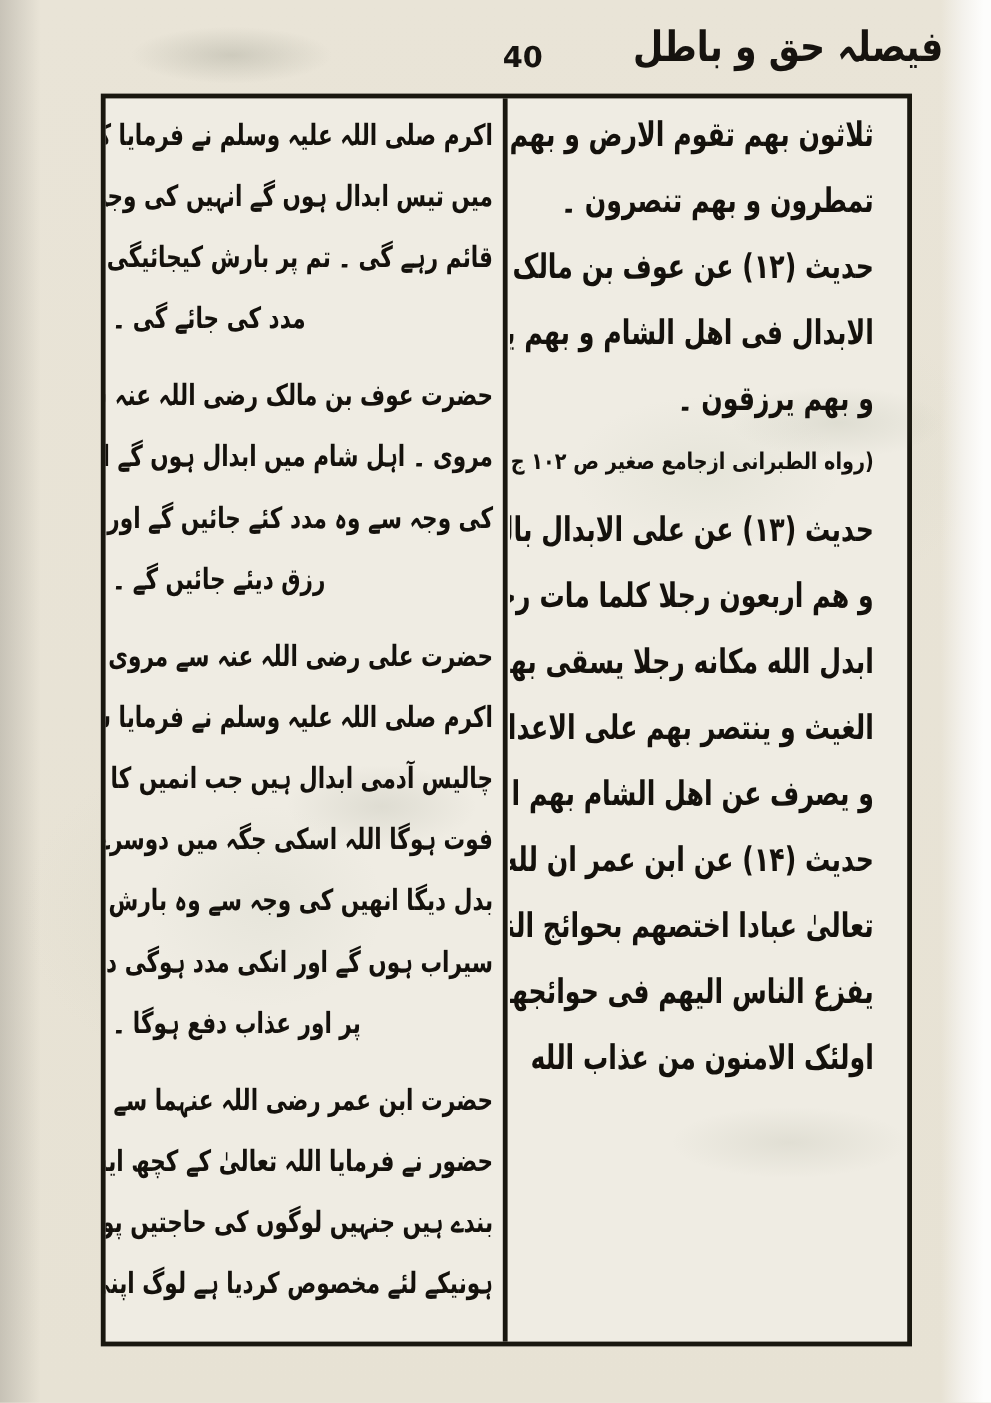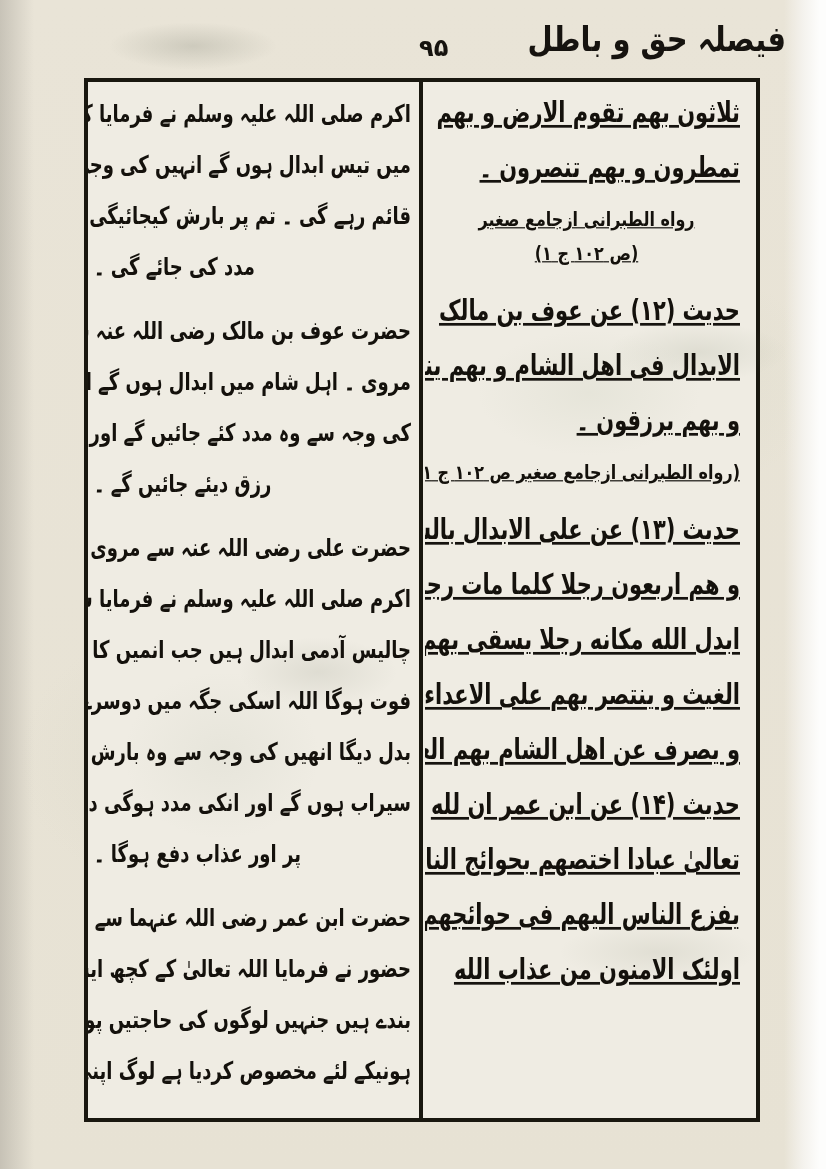--- a/index.html
+++ b/index.html
@@ -51,21 +51,21 @@
   }
   .divider{
     position:absolute;top:0;bottom:0;left:331px;width:4px;
     background:#19170f;
   }
   .col{
     position:absolute;top:0;bottom:0;
     direction:rtl;overflow:hidden;
     box-sizing:border-box;
   }
-  .col-right{left:337px;right:4px;padding:4px 12px 0 8px;text-decoration:underline;}
+  .col-right{left:337px;right:16px;padding:4px 12px 0 8px;}
   .col-left{left:0;width:331px;padding:6px 8px 0 6px;}
   .line{
     display:block;white-space:nowrap;font-weight:bold;
     transform:scaleY(1.35);transform-origin:50% 50%;
     text-align:right;color:#14110c;
   }
   
   .col-right .sec.hadith .line{font-size:21px;line-height:55px;}
   .col-right .sec.ref .line{font-size:16px;line-height:34px;text-align:center;transform:scaleY(1.2);}
   .col-right .sec.cite .line{font-size:18px;line-height:45px;text-align:center;transform:scaleY(1.25);}
@@ -90,35 +90,31 @@
 <body>
 
 <div class="scan-page">
 
   <div class="edge-left"></div>
   <div class="edge-right"></div>
 
   <div class="ghost ghost-a"></div>
 
   <div class="header-title">فیصلہ حق و باطل</div>
-  <div class="page-number">۹۵</div>
+  <div class="page-number">40</div>
 
   <div class="text-box">
     <div class="ghost ghost-b"></div>
     <div class="ghost ghost-c"></div>
     <div class="ghost ghost-d"></div>
 
     <div class="col col-right">
         <div class="sec hadith">
           <div class="line">ثلاثون بهم تقوم الارض و بهم</div>
           <div class="line">تمطرون و بهم تنصرون ۔</div>
-        </div>
-        <div class="sec ref">
-          <div class="line">رواه الطبرانی ازجامع صغیر</div>
-          <div class="line">(ص ۱۰۲ ج ۱)</div>
         </div>
         <div class="sec hadith">
           <div class="line">حدیث (۱۲) عن عوف بن مالک</div>
           <div class="line">الابدال فی اهل الشام و بهم ینصرون</div>
           <div class="line">و بهم یرزقون ۔</div>
         </div>
         <div class="sec ref">
           <div class="line">(رواه الطبرانی ازجامع صغیر ص ۱۰۲ ج ۱)</div>
         </div>
         <div class="sec hadith">

